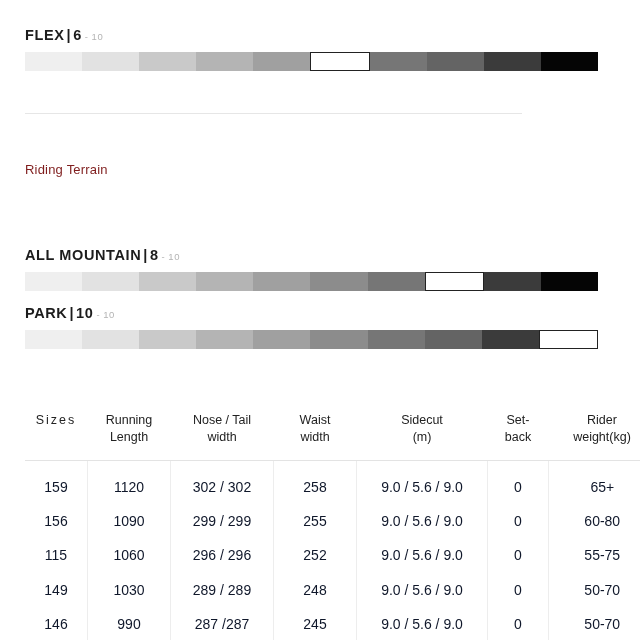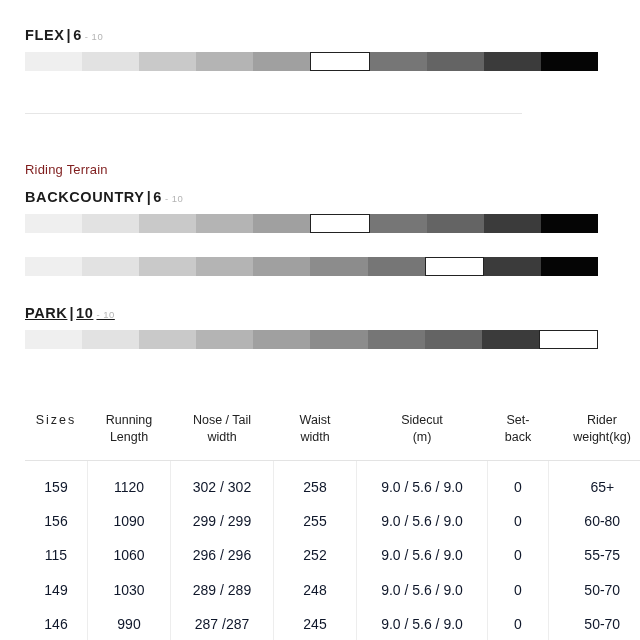--- a/index.html
+++ b/index.html
@@ -121,21 +121,21 @@
   .col-set    { width: 60px; }
   .col-rider  { width: 106px; }
 
   .th-sizes { letter-spacing: 2px; }
 
   
   .blk-flex      { position: absolute; left: 0; top: 28px; }
   .sec-terrain   { position: absolute; left: 25px; top: 163px; }
   .blk-bc        { position: absolute; left: 0; top: 190px; }
   .blk-am        { position: absolute; left: 0; top: 248px; }
-  .blk-park      { position: absolute; left: 0; top: 306px; text-decoration: underline; }
+  .blk-park      { position: absolute; left: 0; top: 306px; }
   .div-1         { position: absolute; left: 0; right: 0; top: 113px; }
   .tbl-wrap      { position: absolute; left: 0; top: 412px; right: 0; }
 </style>
 </head>
 <body>
 
 <div class="page">
 
   <div class="rating-block blk-flex">
     <div class="rating-label">
@@ -152,39 +152,25 @@
         <div class="seg" style="background: rgb(100, 100, 100);"></div>
         <div class="seg" style="background: rgb(59, 59, 59);"></div>
         <div class="seg" style="background: rgb(5, 5, 5);"></div>
       </div>
   </div>
 
   <div class="divider div-1"></div>
 
   <div class="section-title sec-terrain">Riding Terrain</div>
 
-  <div class="rating-block blk-bc">
+
+  <div class="rating-block blk-am">
     <div class="rating-label">
-      <span>BACKCOUNTRY</span><span class="sep">|</span><span class="val">6</span><span class="max">- 10</span>
+      <span>ALL MOUNTAIN</span><span class="sep">|</span><span class="val">8</span><span class="max">- 10</span>
     </div>
-    <div class="bar">
-        <div class="seg" style="background: rgb(239, 239, 239);"></div>
-        <div class="seg" style="background: rgb(226, 226, 226);"></div>
-        <div class="seg" style="background: rgb(201, 201, 201);"></div>
-        <div class="seg" style="background: rgb(180, 180, 180);"></div>
-        <div class="seg" style="background: rgb(160, 160, 160);"></div>
-        <div class="seg active" style="background: rgb(140, 140, 140);"></div>
-        <div class="seg" style="background: rgb(118, 118, 118);"></div>
-        <div class="seg" style="background: rgb(100, 100, 100);"></div>
-        <div class="seg" style="background: rgb(59, 59, 59);"></div>
-        <div class="seg" style="background: rgb(5, 5, 5);"></div>
-      </div>
-  </div>
-
-  <div class="rating-block blk-am">
     <div class="bar">
         <div class="seg" style="background: rgb(239, 239, 239);"></div>
         <div class="seg" style="background: rgb(226, 226, 226);"></div>
         <div class="seg" style="background: rgb(201, 201, 201);"></div>
         <div class="seg" style="background: rgb(180, 180, 180);"></div>
         <div class="seg" style="background: rgb(160, 160, 160);"></div>
         <div class="seg" style="background: rgb(140, 140, 140);"></div>
         <div class="seg" style="background: rgb(118, 118, 118);"></div>
         <div class="seg active" style="background: rgb(100, 100, 100);"></div>
         <div class="seg" style="background: rgb(59, 59, 59);"></div>

